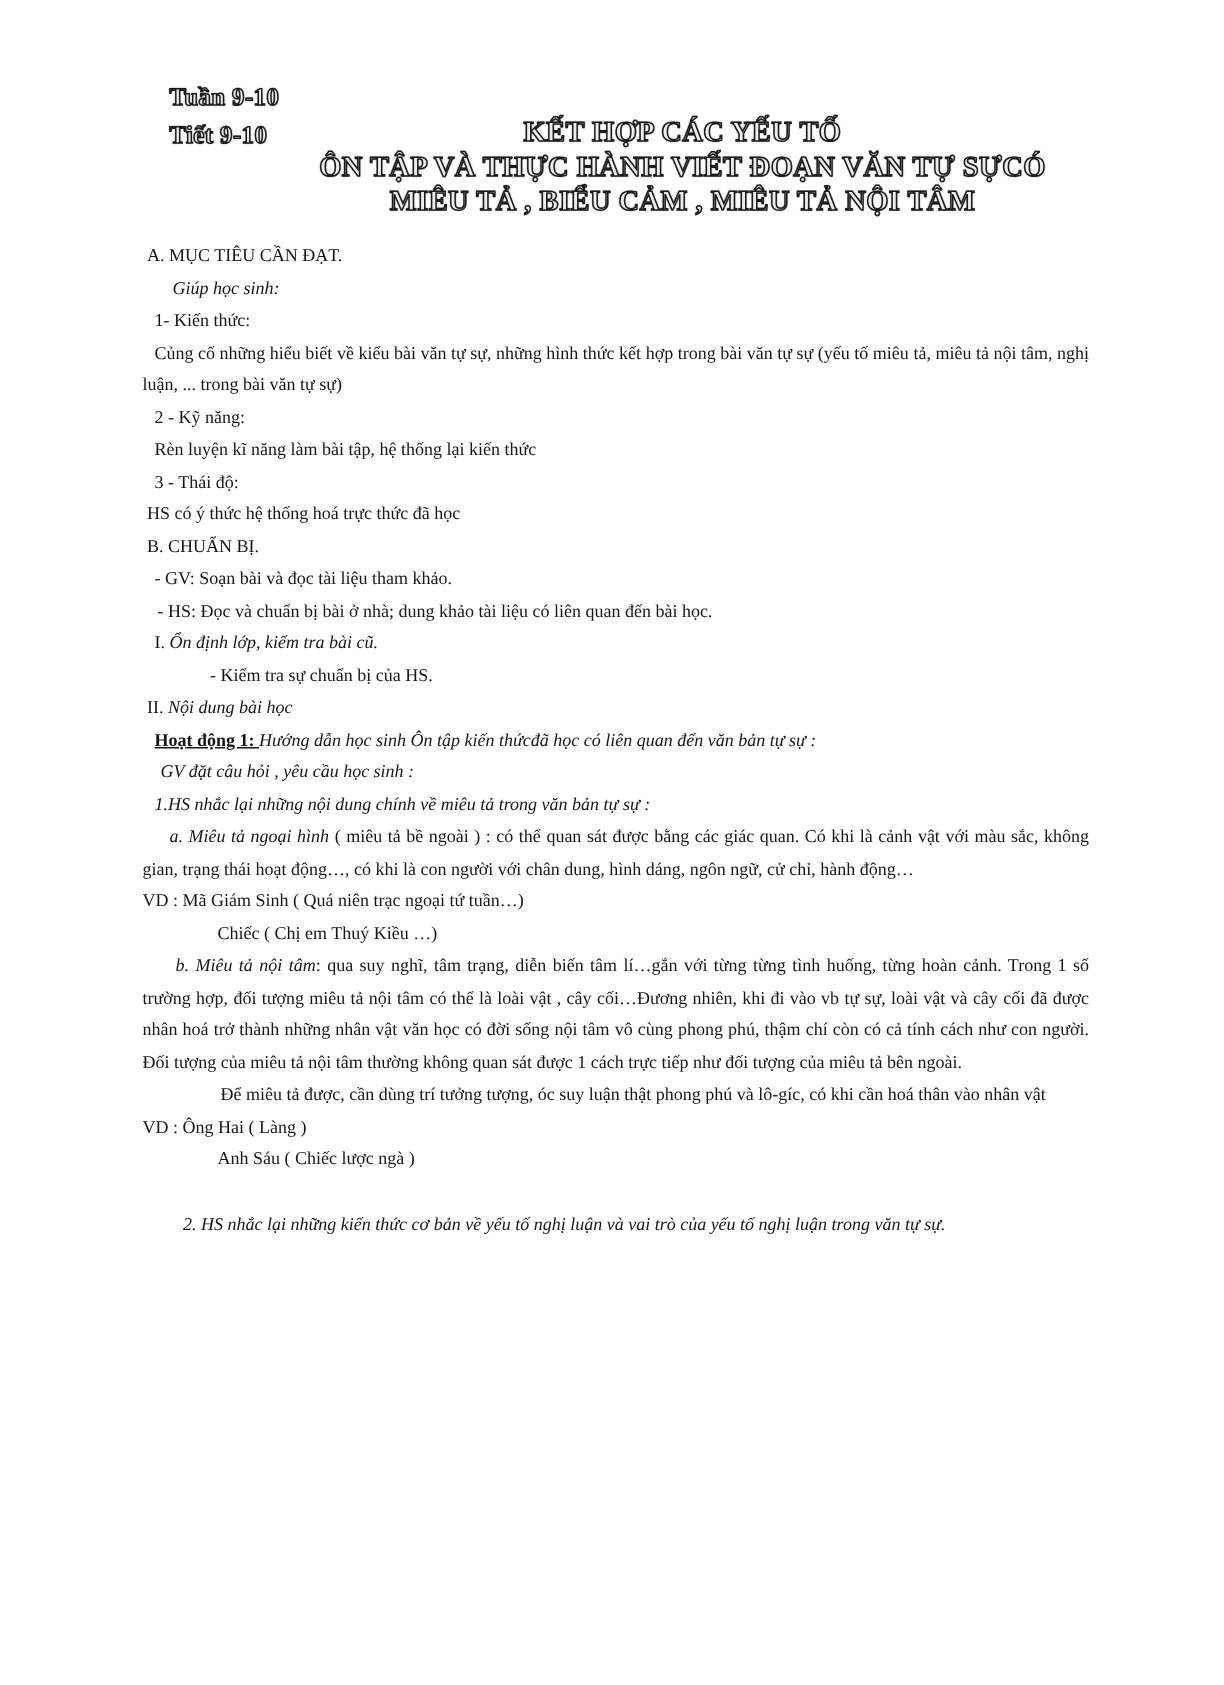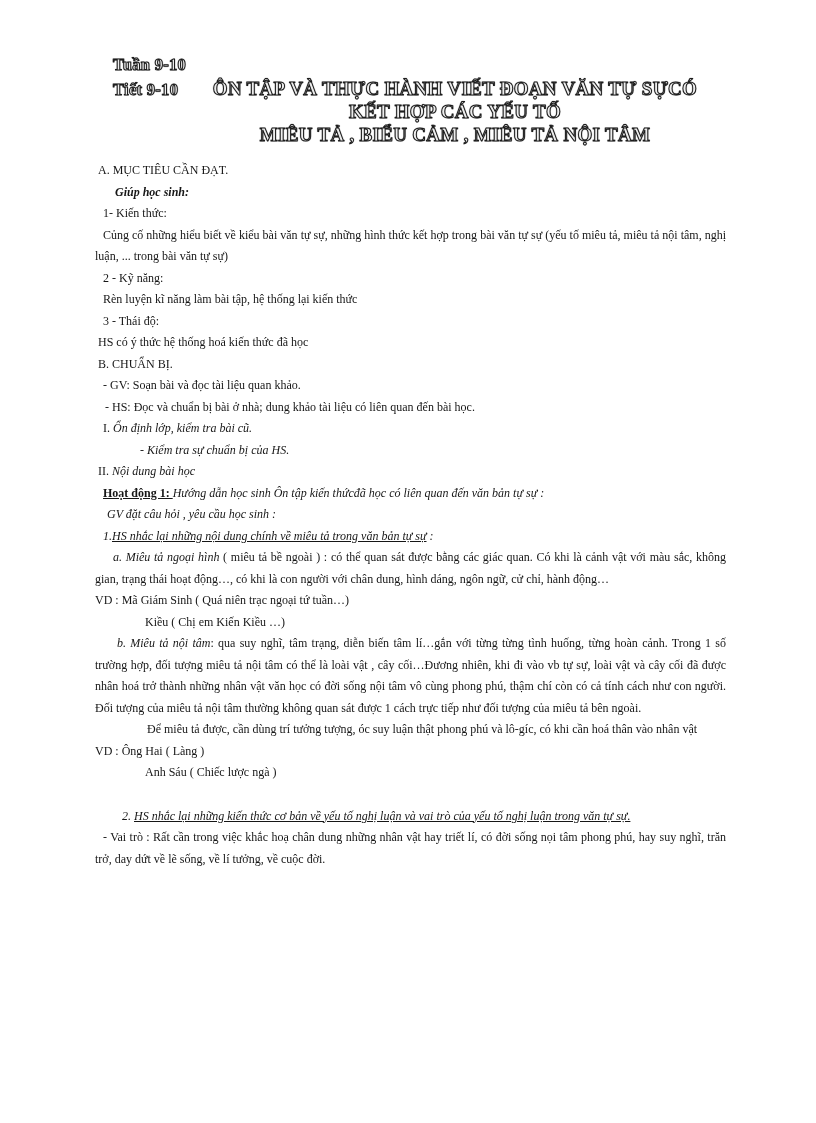--- a/index.html
+++ b/index.html
@@ -17,73 +17,72 @@
     letter-spacing:.3px;
   }
   .hdr-title{margin:25px 56px 0 150px;text-align:center;line-height:23px;font-size:19px;}
   
   .doc-body{margin:14px 90px 0 95px;}
   .doc-body p{
     margin:0;font-size:12px;line-height:21.5px;text-align:justify;
   }
   .it{font-style:italic;margin-top:40px;}
   .b{font-weight:bold;text-decoration:underline;}
-  .ul{text-decoration:underline;}
+  .ul{}
   .i2{text-indent:3px;}
   .i8{text-indent:8px;}
   .i10{text-indent:10px;}
   .i12{text-indent:12px;}
   .i18{text-indent:18px;}
-  .i20{text-indent:20px;font-weight:bold;}
+  .i20{text-indent:20px;}
   .i22{text-indent:22px;}
   .i27{text-indent:27px;}
   .i52{text-indent:52px;}
-  .pl45{padding-left:45px;font-style:italic;}
+  .pl45{padding-left:45px;}
   .pl50{padding-left:50px;}
   .gap-top{margin-top:22px !important;}
 </style>
 </head>
 <body>
 
 <div class="page">
 
   <div class="hdr">
     <div class="hdr-left">
       <div class="outline">Tuần 9-10</div>
       <div class="outline">Tiết 9-10</div>
     </div>
     <div class="hdr-title outline">
+      <div>KẾT HỢP CÁC YẾU TỐ</div>
       <div>ÔN TẬP VÀ THỰC HÀNH VIẾT ĐOẠN VĂN TỰ SỰCÓ</div>
-      <div>KẾT HỢP CÁC YẾU TỐ</div>
       <div>MIÊU TẢ , BIỂU CẢM , MIÊU TẢ NỘI TÂM</div>
     </div>
   </div>
 
   <div class="doc-body">
     <p class="i2">A. MỤC TIÊU CẦN ĐẠT.</p>
     <p class="it i20">Giúp học sinh:</p>
     <p class="i8">1- Kiến thức:</p>
     <p class="i8">Củng cố những hiểu biết về kiểu bài văn tự sự, những hình thức kết hợp trong bài văn tự sự (yếu tố miêu tả, miêu tả nội tâm, nghị luận, ... trong bài văn tự sự)</p>
     <p class="i8">2 - Kỹ năng:</p>
     <p class="i8">Rèn luyện kĩ năng làm bài tập, hệ thống lại kiến thức</p>
     <p class="i8">3 - Thái độ:</p>
-    <p class="i2">HS có ý thức hệ thống hoá kiến thức đã học</p>
+    <p class="i2">HS có ý thức hệ thống hoá trực thức đã học</p>
     <p class="i2">B. CHUẨN BỊ.</p>
-    <p class="i8">- GV: Soạn bài và đọc tài liệu quan khảo.</p>
+    <p class="i8">- GV: Soạn bài và đọc tài liệu tham khảo.</p>
     <p class="i10">- HS: Đọc và chuẩn bị bài ở nhà; dung khảo tài liệu có liên quan đến bài học.</p>
     <p class="i8"><span>I. </span><span class="it">Ổn định lớp, kiểm tra bài cũ.</span></p>
     <p class="pl45">- Kiểm tra sự chuẩn bị của HS.</p>
     <p class="i2"><span>II. </span><span class="it">Nội dung bài học</span></p>
     <p class="i8"><span class="b">Hoạt động 1: </span><span class="it">Hướng dẫn học sinh Ôn tập kiến thứcđã học có liên quan đến văn bản tự sự :</span></p>
     <p class="it i12">GV đặt câu hỏi , yêu cầu học sinh :</p>
     <p class="it i8"><span>1.</span><span class="ul">HS nhắc lại những nội dung chính về miêu tả trong văn bản tự sự</span><span> :</span></p>
     <p class="i18"><span class="it">a. Miêu tả ngoại hình</span><span> ( miêu tả bề ngoài ) : có thể quan sát được bằng các giác quan. Có khi là cảnh vật với màu sắc, không gian, trạng thái hoạt động…, có khi là con người với chân dung, hình dáng, ngôn ngữ, cử chỉ, hành động…</span></p>
     <p>VD : Mã Giám Sinh ( Quá niên trạc ngoại tứ tuần…)</p>
-    <p class="pl50">Kiều ( Chị em Kiến Kiều …)</p>
+    <p class="pl50">Chiếc ( Chị em Thuý Kiều …)</p>
     <p class="i22"><span class="it">b. Miêu tả nội tâm</span><span>: qua suy nghĩ, tâm trạng, diễn biến tâm lí…gắn với từng từng tình huống, từng hoàn cảnh. Trong 1 số trường hợp, đối tượng miêu tả nội tâm có thể là loài vật , cây cối…Đương nhiên, khi đi vào vb tự sự, loài vật và cây cối đã được nhân hoá trở thành những nhân vật văn học có đời sống nội tâm vô cùng phong phú, thậm chí còn có cả tính cách như con người. Đối tượng của miêu tả nội tâm thường không quan sát được 1 cách trực tiếp như đối tượng của miêu tả bên ngoài.</span></p>
     <p class="i52">Để miêu tả được, cần dùng trí tưởng tượng, óc suy luận thật phong phú và lô-gíc, có khi cần hoá thân vào nhân vật</p>
     <p>VD : Ông Hai ( Làng )</p>
     <p class="pl50">Anh Sáu ( Chiếc lược ngà )</p>
     <p class="it i27 gap-top"><span>2. </span><span class="ul">HS nhắc lại những kiến thức cơ bản về yếu tố nghị luận và vai trò của yếu tố nghị luận trong văn tự sự.</span></p>
-    <p class="i8">- Vai trò : Rất cần trong việc khắc hoạ chân dung những nhân vật hay triết lí, có đời sống nọi tâm phong phú, hay suy nghĩ, trăn trở, day dứt về lẽ sống, về lí tưởng, về cuộc đời.</p>
   </div>
 
 </div>
 
 </body></html>

